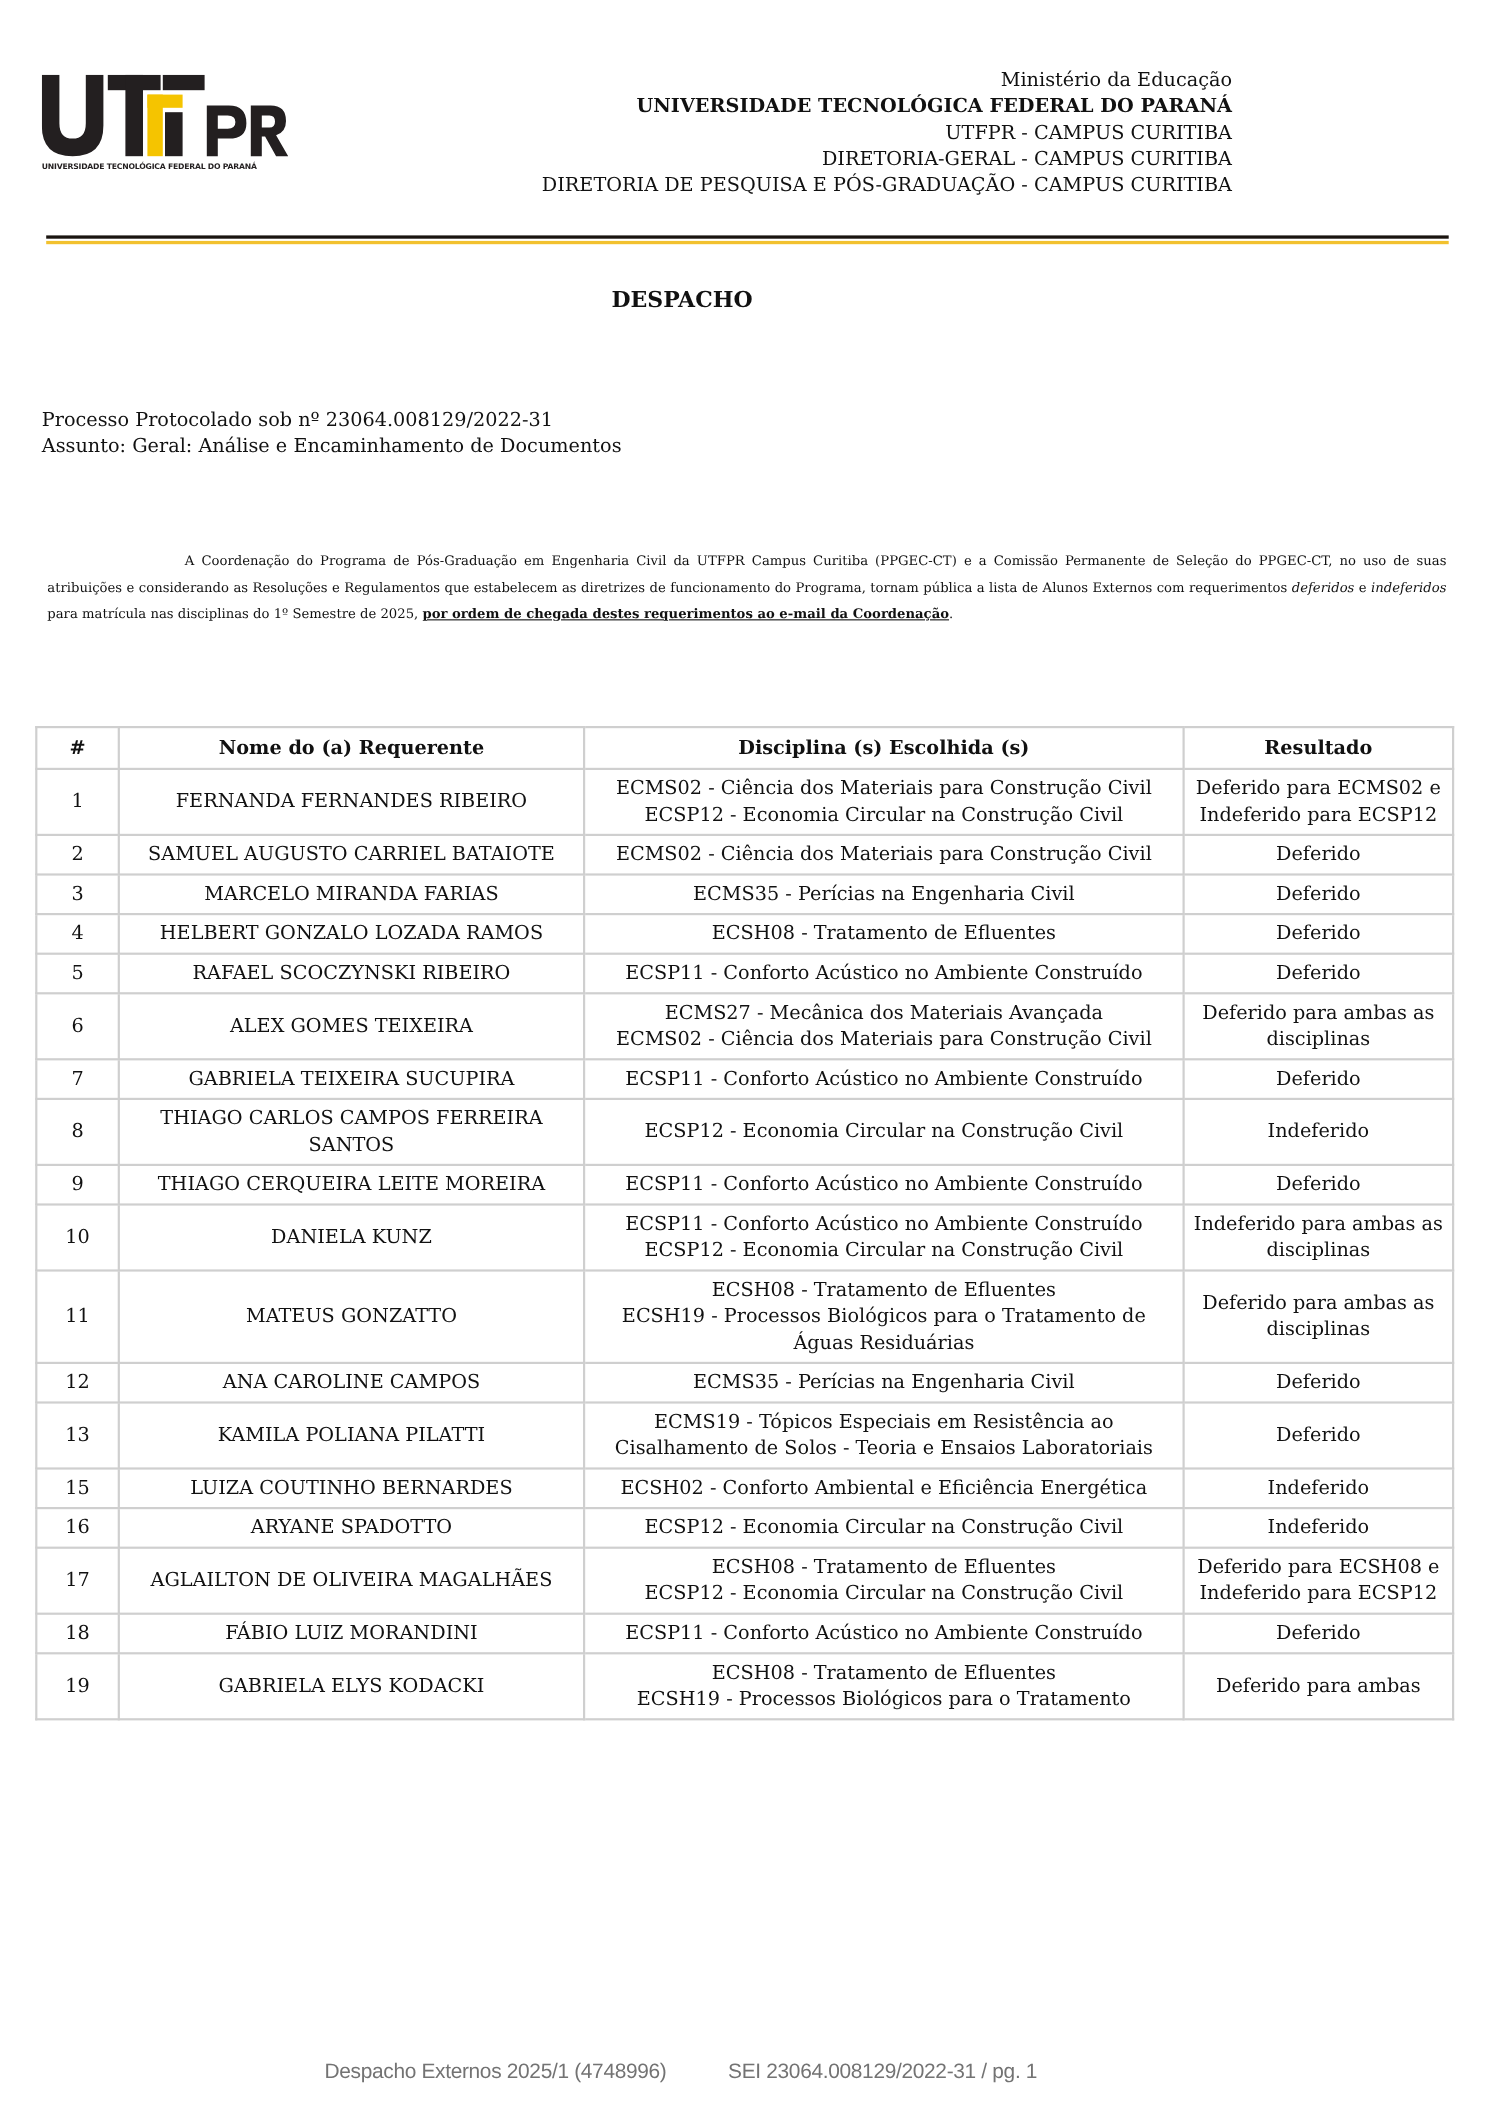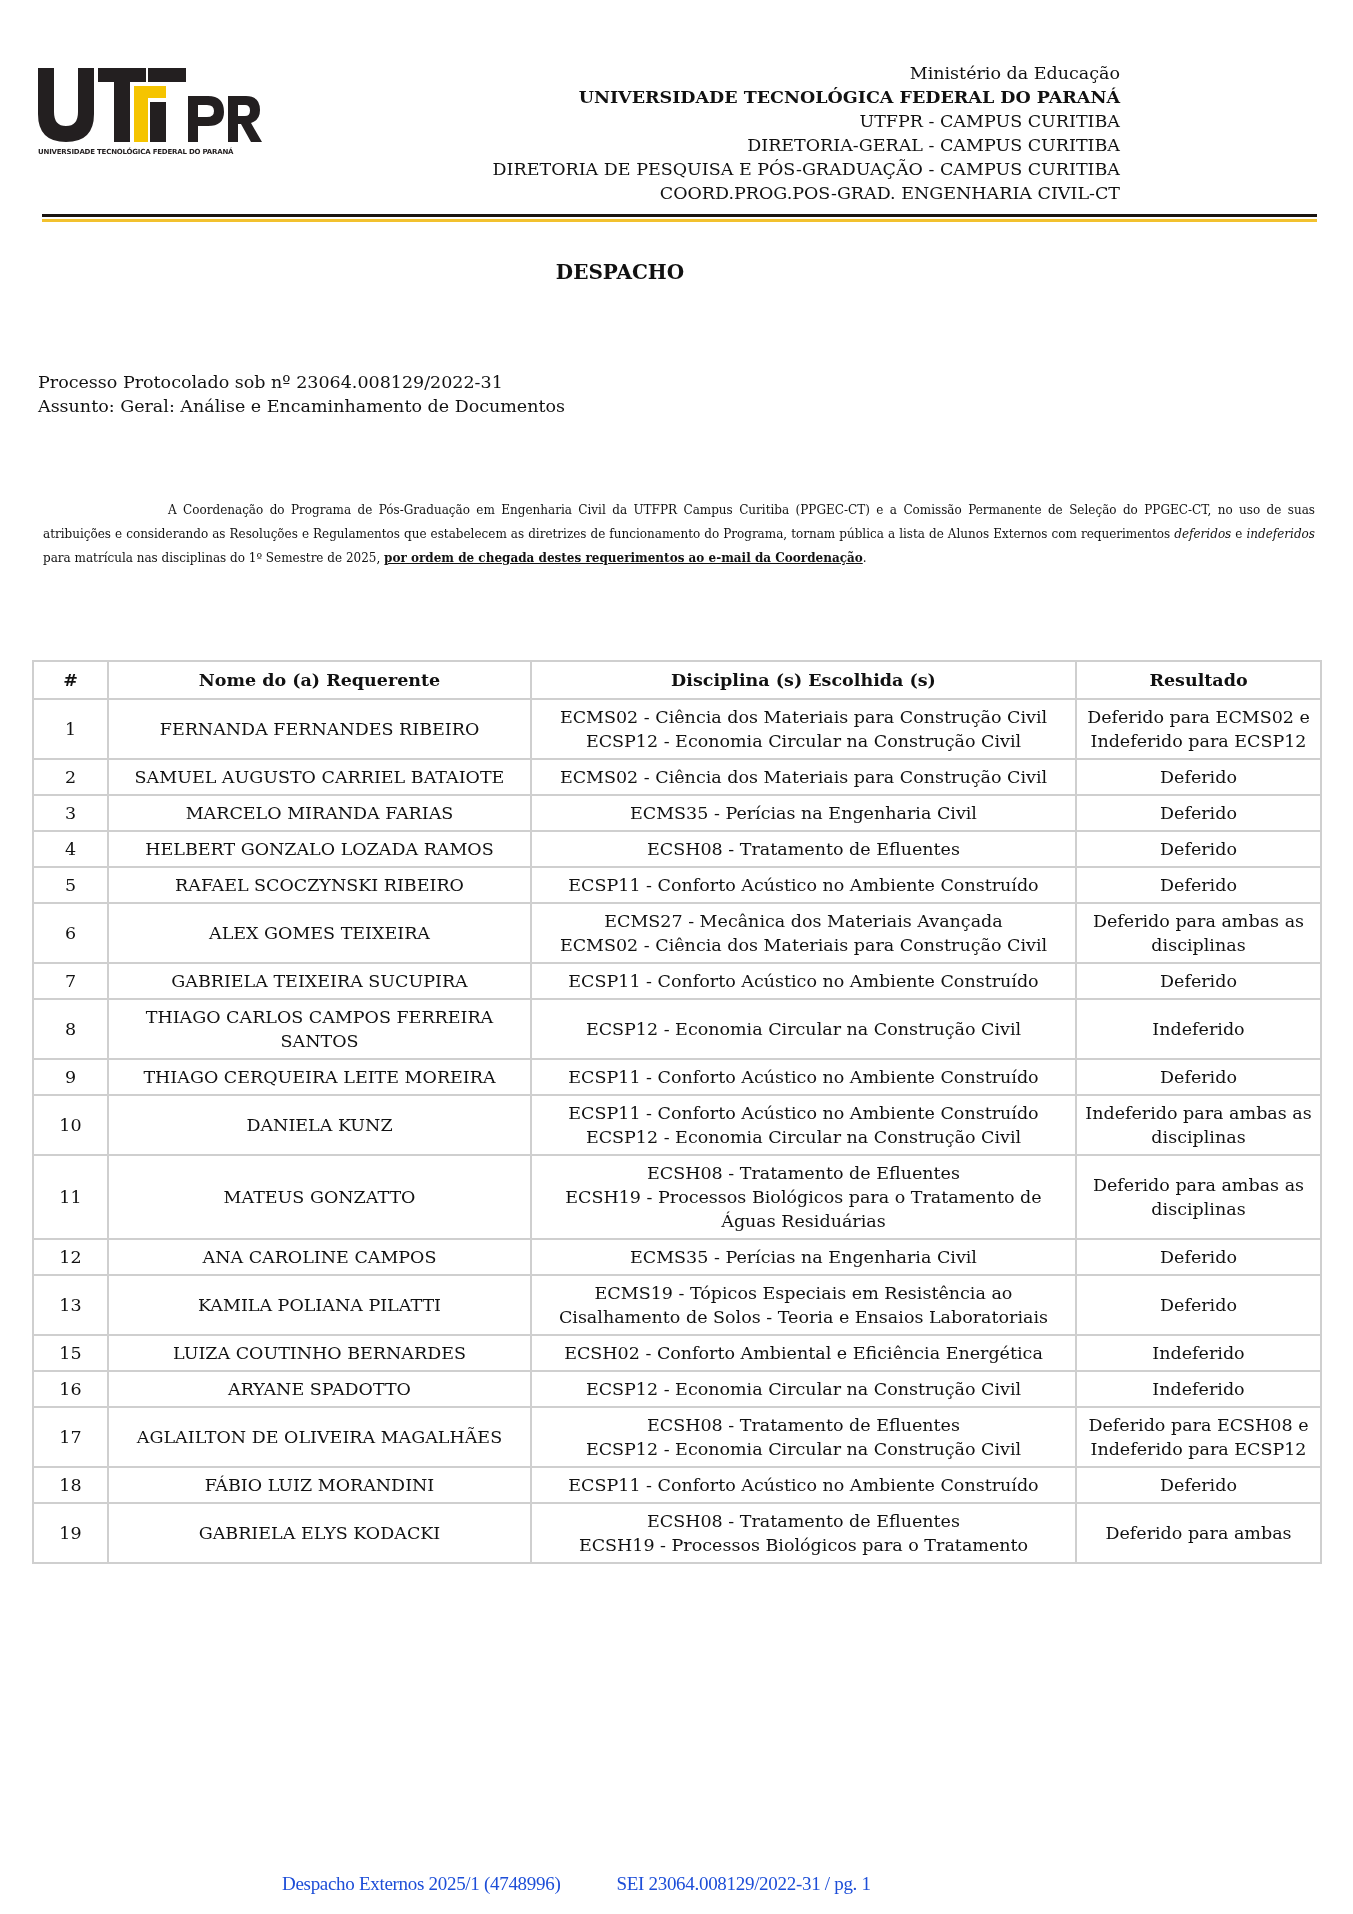--- a/index.html
+++ b/index.html
@@ -36,22 +36,22 @@
     border: 2px solid #1e1e1e; font-size: 17.5px; line-height: 24px;
   }
   th, td { border: 2px solid #cfcfcf; text-align: center; vertical-align: middle; padding: 5px 6px; }
   th { font-weight: bold; padding: 6px 6px; }
   col.c-num { width: 75px; }
   col.c-name { width: 423px; }
   col.c-disc { width: 545px; }
   col.c-res { width: 245px; }
   .disc-line { display: block; }
   .footer {
-    position: absolute; left: 282px; top: 1873px; font-family: Liberation Serif, serif;
-    font-size: 19px; color: #1d4ed8; white-space: nowrap; letter-spacing: -0.3px;
+    position: absolute; left: 295px; top: 1873px; font-family: Liberation Sans, sans-serif;
+    font-size: 19px; color: #737373; white-space: nowrap; letter-spacing: -0.3px;
   }
   .footer span + span { margin-left: 56px; }
 </style>
 </head>
 <body>
 
 <div class="logo">
   <svg width="226" height="78" viewBox="0 0 226 78">
 
     <path d="M0 0 H16 V44 Q16 58 28 58 Q40 58 40 44 V0 H56 V46 Q56 74 28 74 Q0 74 0 46 Z" fill="#231f20"></path>
@@ -71,21 +71,20 @@
   </svg>
   <div class="logo-caption">UNIVERSIDADE TECNOLÓGICA FEDERAL DO PARANÁ</div>
 </div>
 
 <div class="header-lines">
   <div>Ministério da Educação</div>
   <div class="bold">UNIVERSIDADE TECNOLÓGICA FEDERAL DO PARANÁ</div>
   <div>UTFPR - CAMPUS CURITIBA</div>
   <div>DIRETORIA-GERAL - CAMPUS CURITIBA</div>
   <div>DIRETORIA DE PESQUISA E PÓS-GRADUAÇÃO - CAMPUS CURITIBA</div>
-  <div>COORD.PROG.POS-GRAD. ENGENHARIA CIVIL-CT</div>
 </div>
 
 <div class="rule-black"></div>
 <div class="rule-yellow"></div>
 
 <div class="title">DESPACHO</div>
 
 <div class="meta">
   <div>Processo Protocolado sob nº 23064.008129/2022-31</div>
   <div>Assunto: Geral: Análise e Encaminhamento de Documentos</div>

